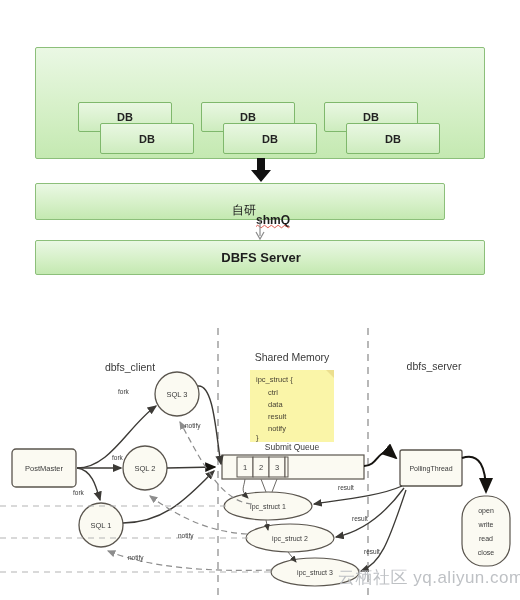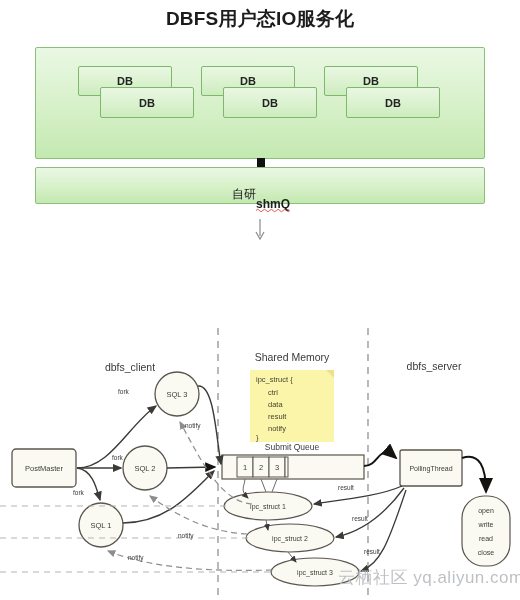--- a/index.html
+++ b/index.html
@@ -20,32 +20,32 @@
     letter-spacing:.2px;
   }
   .greenbox{
     position:absolute;
     border:1px solid #8cbf7a;
     border-radius:2px;
     background:linear-gradient(180deg,#eaf8e4 0%,#d6f0c8 55%,#c4e9b1 100%);
     box-sizing:border-box;
   }
   .clientpanel{left:35px;top:47px;width:450px;height:112px;}
-  .shmq{left:35px;top:167px;width:450px;height:37px;}
+  .shmq{left:35px;top:183px;width:410px;height:37px;}
   .serverbox{left:35px;top:240px;width:450px;height:35px;}
 
   .dbgroup{position:absolute;}
   .dbbox{
     position:absolute;
     border:1px solid #7fb86c;
     border-radius:2px;
     background:linear-gradient(180deg,#e9f7e2 0%,#d9f1cd 60%,#cdecbe 100%);
     box-sizing:border-box;
     display:flex;align-items:center;justify-content:center;
-    font-size:11px;font-weight:bold;color:#222;
+    font-size:11px;font-weight:bold;color:#222;margin-top:36px;
   }
   .dbbox.top{left:0;top:0;width:94px;height:30px;}
   .dbbox.bot{left:22px;top:21px;width:94px;height:31px;}
 
   .panel-label{
     position:absolute;left:0;width:450px;text-align:center;
     font-size:14px;font-weight:bold;color:#1d1d1d;
   }
   .boxlabel{
     position:absolute;left:0;width:450px;text-align:center;
@@ -67,21 +67,20 @@
     font-size:17px;color:#b9bcc0;opacity:.92;
     font-family:"Liberation Sans",sans-serif;
     letter-spacing:.5px;white-space:nowrap;
   }
 </style>
 </head>
 <body>
 
 <div id="stage">
 
-  <div class="title">DBFS用户态IO服务化</div>
 
   <div class="greenbox clientpanel">
 
     <div class="dbgroup" style="left:42px;top:18px;width:120px;height:56px;">
       <div class="dbbox top">DB</div>
       <div class="dbbox bot">DB</div>
     </div>
 
     <div class="dbgroup" style="left:165px;top:18px;width:120px;height:56px;">
       <div class="dbbox top">DB</div>
@@ -106,20 +105,23 @@
               <path d="M0,3 q2,-3 4,0 t4,0 t4,0 t4,0 t4,0 t4,0 t4,0 t4,0 t4,0 t4,0" fill="none" stroke="#d63b2f" stroke-width="1"></path>
             </svg></span>
     </div>
   </div>
 
   <svg style="position:absolute;left:252px;top:219px;width:16px;height:22px;">
     <path d="M8,0 L8,17" stroke="#8a8a8a" stroke-width="1.2" fill="none"></path>
     <path d="M4,13 L8,20 L12,13" stroke="#8a8a8a" stroke-width="1.2" fill="none"></path>
   </svg>
 
+  <div class="greenbox serverbox">
+    <div class="boxlabel server-label">DBFS Server</div>
+  </div>
 
   <svg id="lower" viewBox="0 0 520 282">
     <defs>
       <marker id="ah" markerWidth="7" markerHeight="7" refX="6" refY="3" orient="auto">
         <path d="M0,0 L7,3 L0,6 z" fill="#3c3a36"></path>
       </marker>
       <marker id="ahd" markerWidth="7" markerHeight="7" refX="6" refY="3" orient="auto">
         <path d="M0,0 L7,3 L0,6 z" fill="#8d8d8d"></path>
       </marker>
       <marker id="ahb" markerWidth="8" markerHeight="8" refX="7" refY="3.5" orient="auto">

